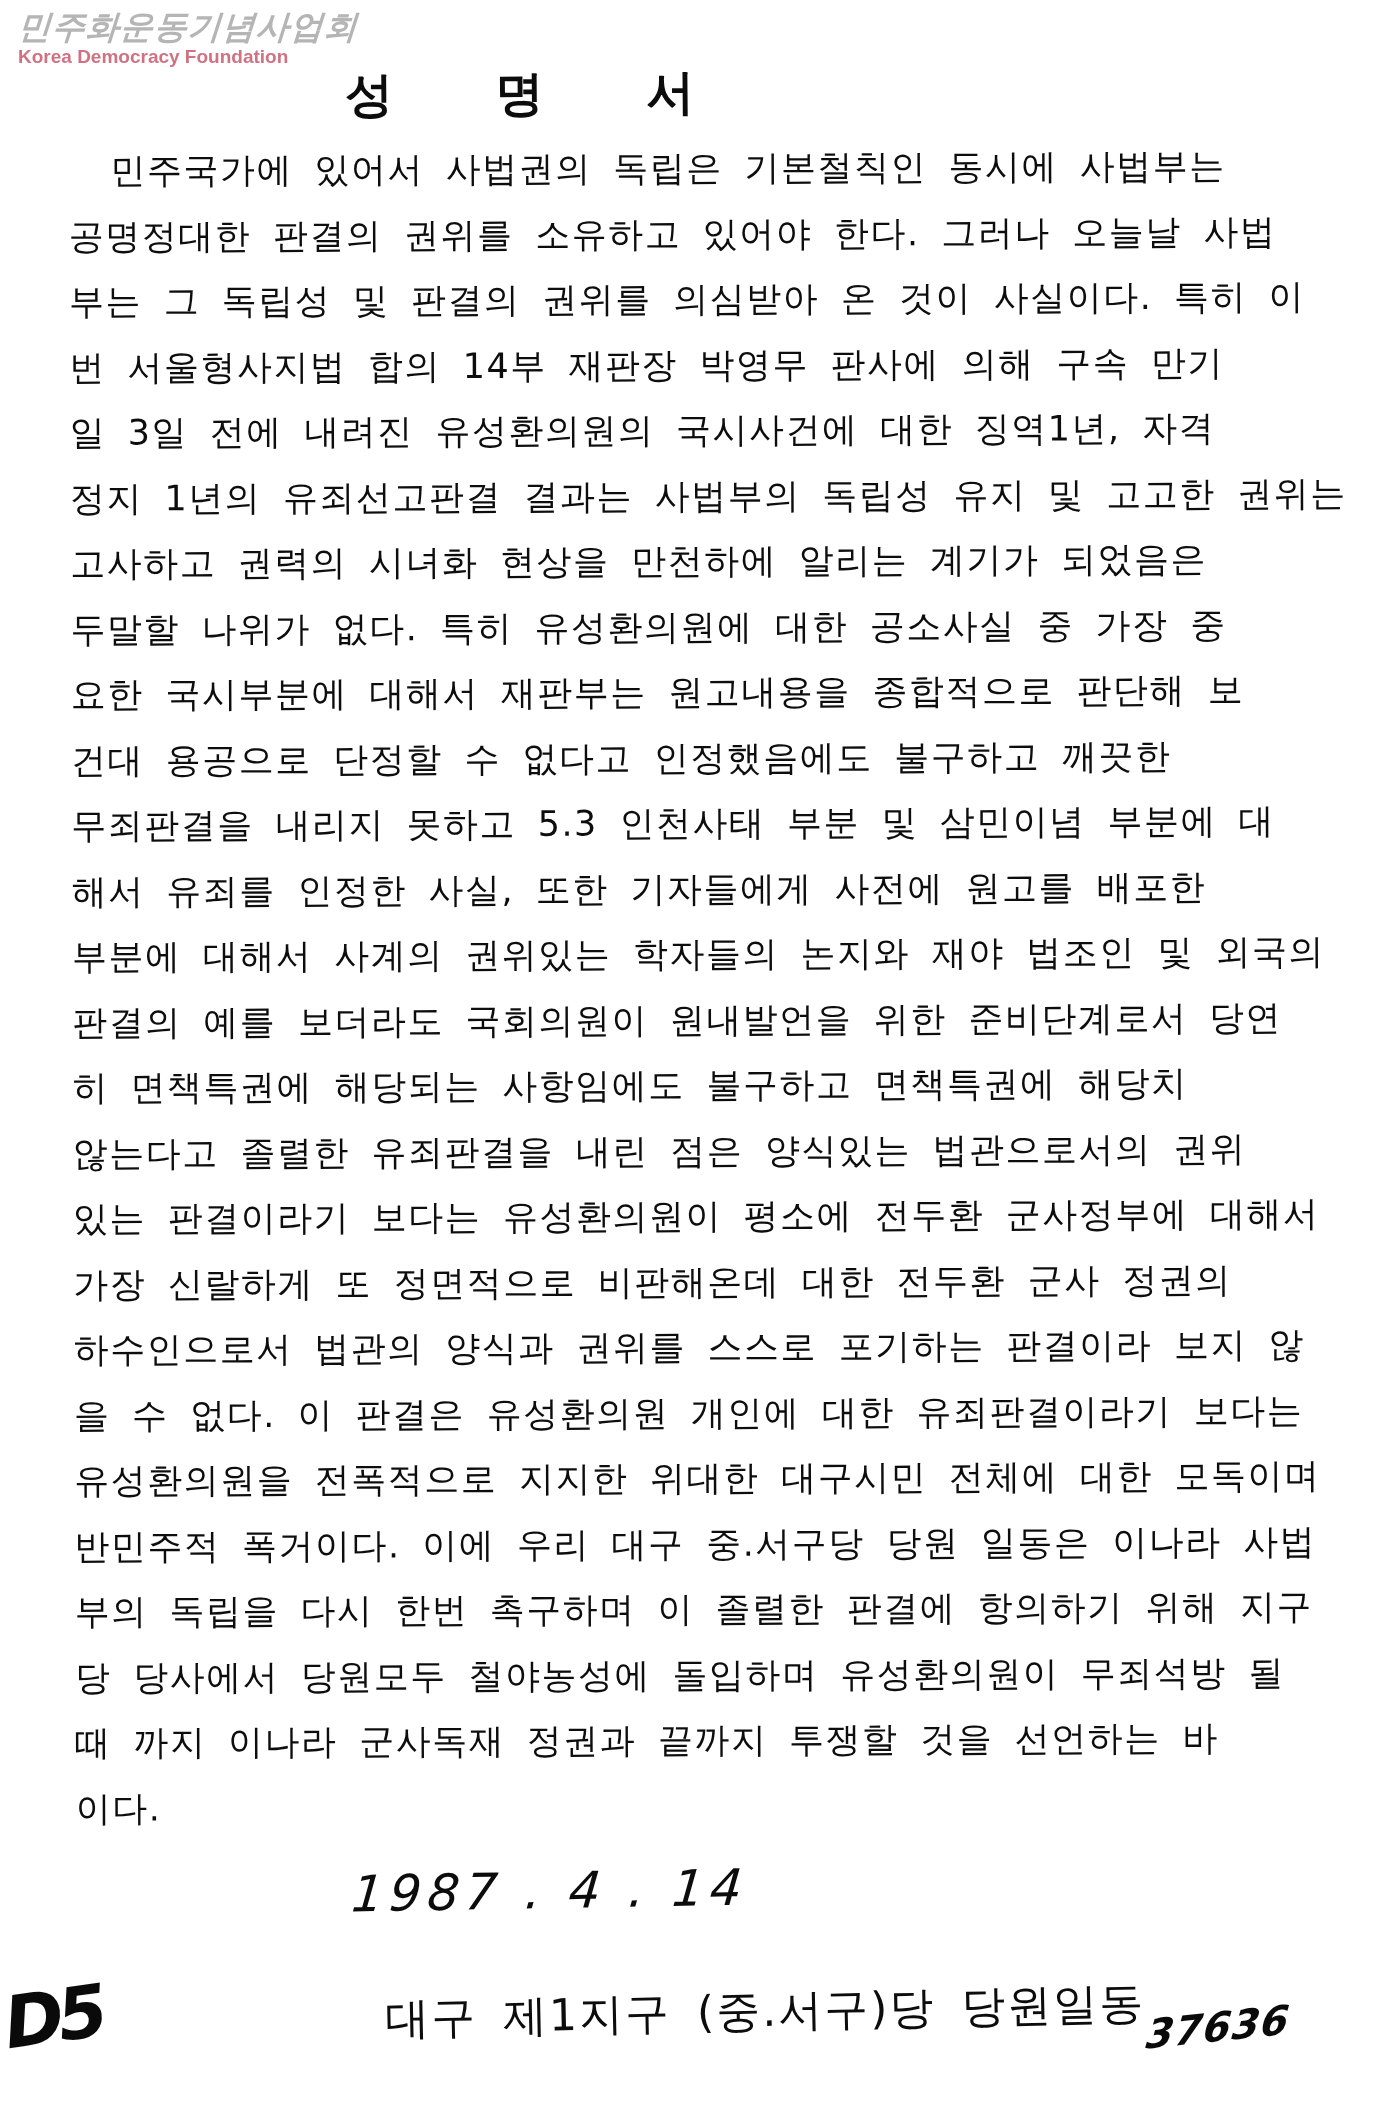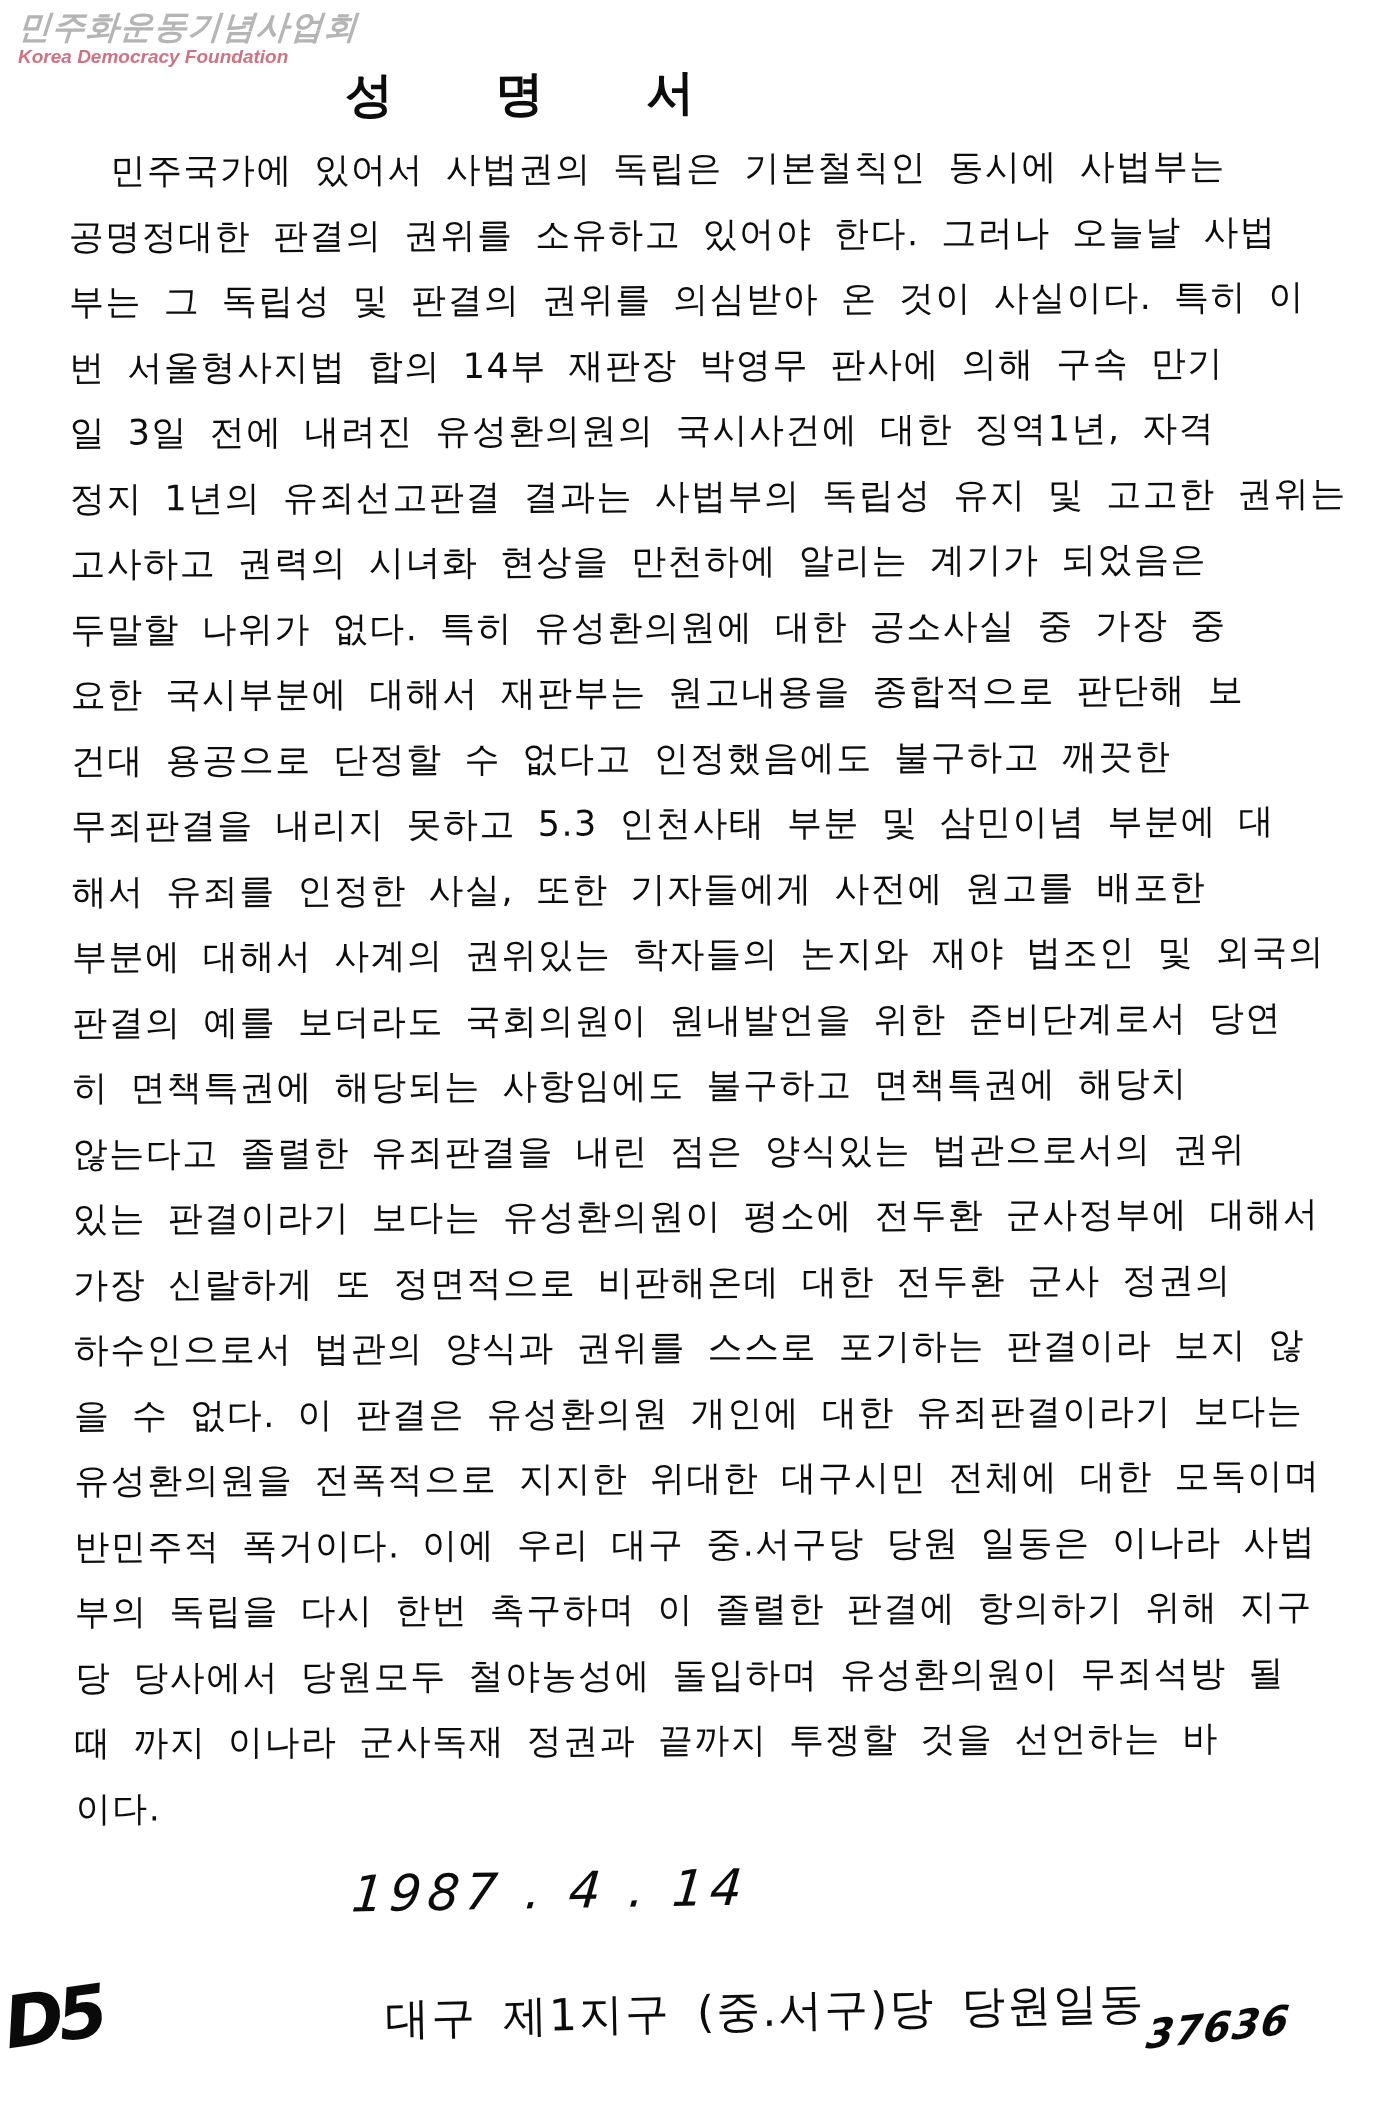--- a/index.html
+++ b/index.html
@@ -31,21 +31,20 @@
     font-weight: bold;
     font-style: italic;
     letter-spacing: 1px;
     color: #b5b5b5;
     font-family: "DejaVu Sans", sans-serif;
     transform: skewX(-4deg);
   }
   .logo-english {
     font-size: 19px;
     font-weight: bold;
-    font-style: italic;
     color: #cf7383;
     margin-top: 2px;
     font-family: "Liberation Sans", sans-serif;
   }
 
   
   .title {
     position: absolute;
     top: 62px;
     left: 345px;

